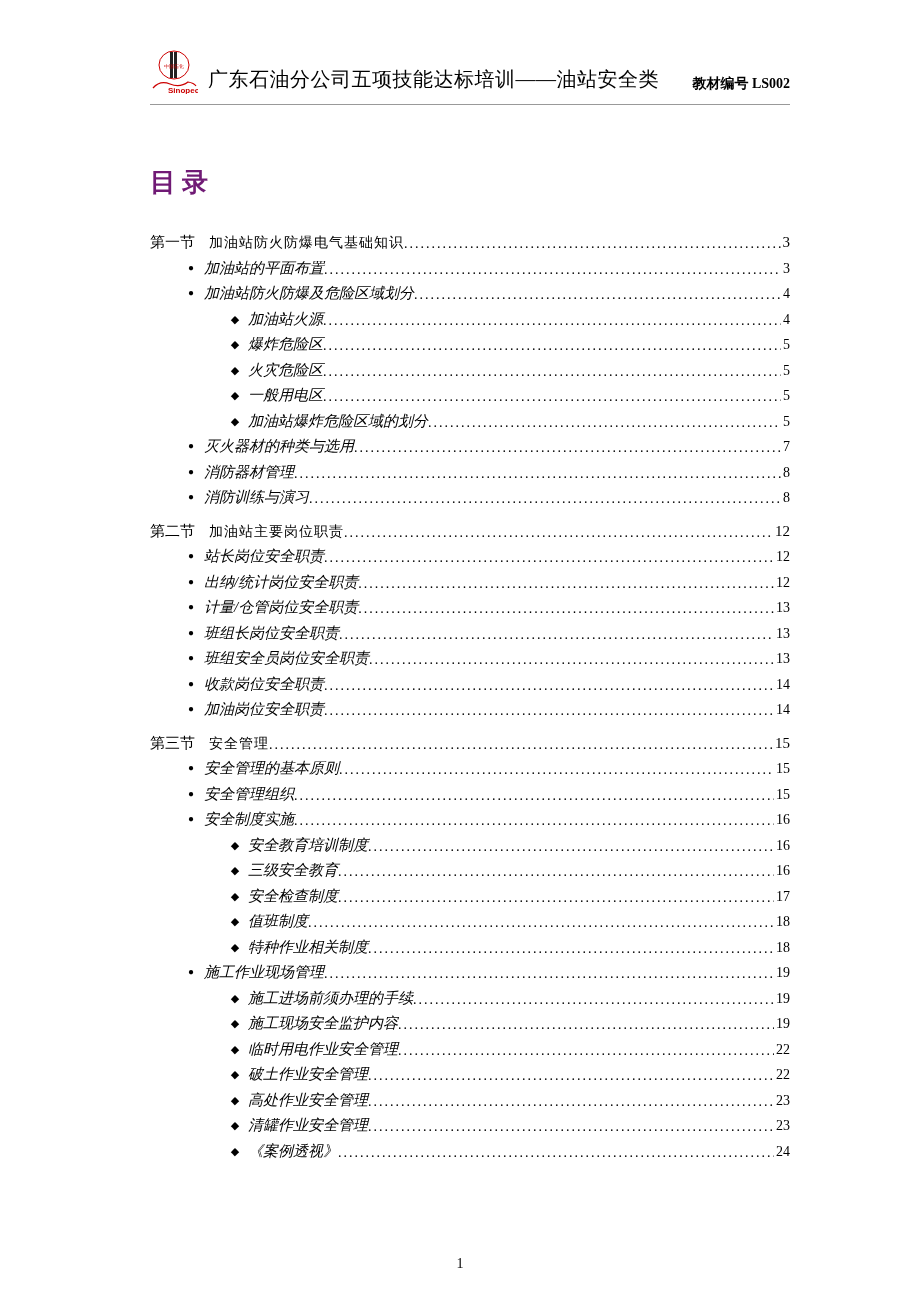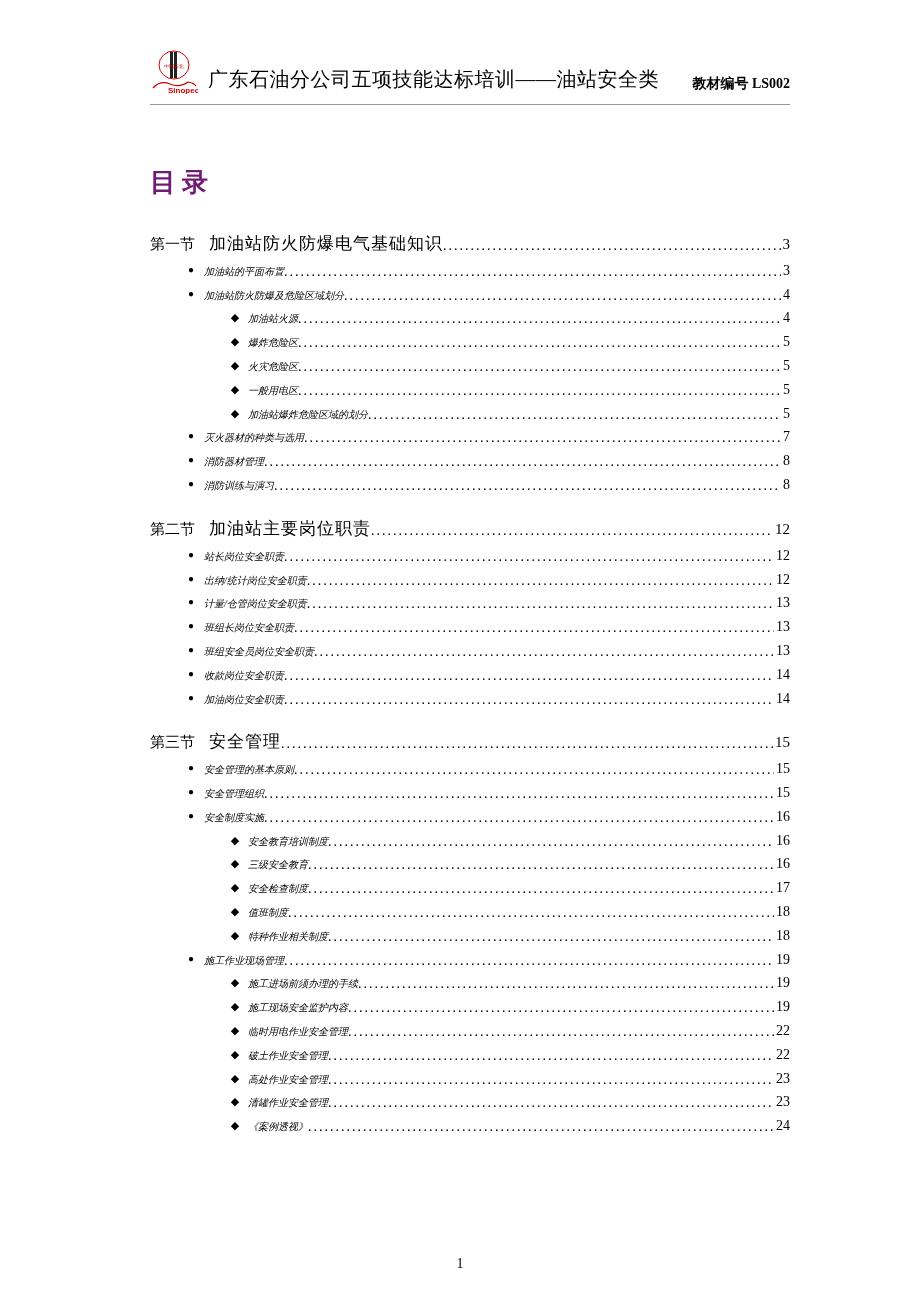--- a/index.html
+++ b/index.html
@@ -49,40 +49,40 @@
       letter-spacing: 6px;
       font-family: "SimHei", "黑体", sans-serif;
     }
     .toc { width: 640px; }
     .toc-row {
       display: flex;
       align-items: baseline;
       line-height: 1.7;
       white-space: nowrap;
     }
-    .toc-row.l0 { margin-top: 18px; }
+    .toc-row.l0 { margin-top: 8px; }
     .toc-row.l1 { padding-left: 28px; }
     .toc-row.l2 { padding-left: 72px; }
     .sec-label {
       flex-shrink: 0;
       font-size: 15px;
     }
     .l0 .sec-label { margin-right: 14px; }
     .sec-title {
       flex-shrink: 0;
       font-style: italic;
     }
     .l0 .sec-title {
-      font-size: 17px;
+      font-size: 14px;
       font-style: normal;
       letter-spacing: 1px;
       font-family: "SimHei", "黑体", sans-serif;
     }
     .l1 .sec-title, .l2 .sec-title {
-      font-size: 10px;
+      font-size: 15px;
     }
     .bullet {
       flex-shrink: 0;
       width: 26px;
       text-align: center;
       font-style: normal;
       font-size: 12px;
     }
     .l1 .bullet::before { content: "●"; font-size: 10px; position: relative; top:-2px;}
     .l2 .bullet::before { content: "◆"; font-size: 11px; position: relative; top:-1px;}

